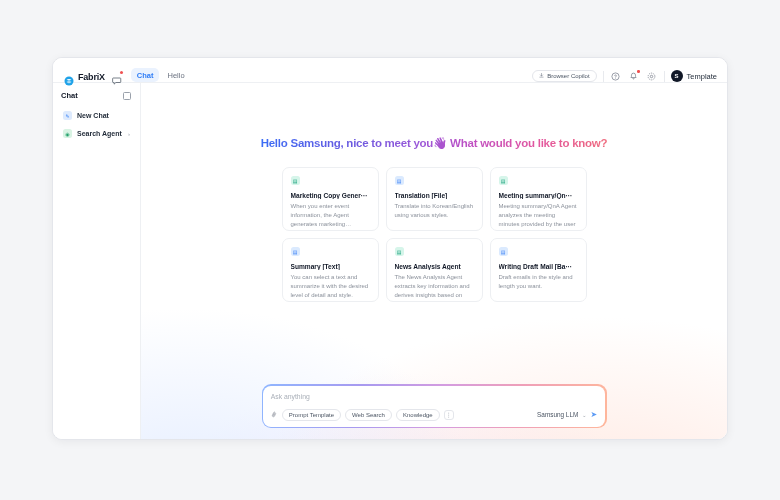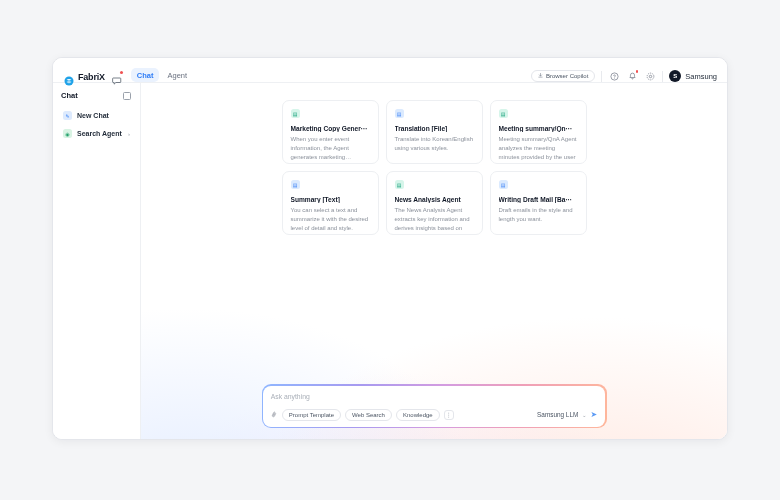--- a/index.html
+++ b/index.html
@@ -213,21 +213,21 @@
       <span class="brand-chat-icon">
         <svg width="10" height="10" viewBox="0 0 16 16">
           <path d="M2 3.2h11a1 1 0 0 1 1 1v5.2a1 1 0 0 1-1 1H6.2L3.4 13V10.4H2a1 1 0 0 1-1-1V4.2a1 1 0 0 1 1-1z" fill="none" stroke="#4b5563" stroke-width="1.2"></path>
         </svg>
         <span class="dot"></span>
       </span>
     </div>
 
     <div class="topnav">
       <div class="topnav-item active">Chat</div>
-      <div class="topnav-item">Agent</div>
+      <div class="topnav-item">Hello</div>
     </div>
 
     <div class="topbar-right">
       <div class="copilot-btn">
         <span>
           <svg width="5" height="5" viewBox="0 0 12 12">
             <path d="M6 1v6M3.2 4.6 6 7.4l2.8-2.8M2 10h8" fill="none" stroke="#6b7280" stroke-width="1.2" stroke-linecap="round" stroke-linejoin="round"></path>
           </svg>
         </span>
         <span>Browser Copilot</span>
@@ -255,21 +255,21 @@
         <svg width="9" height="9" viewBox="0 0 16 16">
           <circle cx="8" cy="8" r="2.2" fill="none" stroke="#6b7280" stroke-width="1.2"></circle>
           <circle cx="8" cy="8" r="6" fill="none" stroke="#6b7280" stroke-width="1.2" stroke-dasharray="2.2 1.6"></circle>
         </svg>
       </div>
 
       <div class="vsep"></div>
 
       <div class="user-chip">
         <span class="avatar">S</span>
-        <span class="user-name">Samsung</span>
+        <span class="user-name">Template</span>
       </div>
     </div>
   </div>
 
   <div class="body-row">
 
     <div class="sidebar">
       <div class="sidebar-head">
         <span class="sidebar-title">Chat</span>
         <span class="panel-icon"></span>
@@ -282,20 +282,21 @@
 
       <div class="side-item">
         <span class="side-ico green">◉</span>
         <span class="side-label">Search Agent</span>
         <span class="side-chev">›</span>
       </div>
     </div>
 
     <div class="main">
 
+      <div class="greeting">Hello Samsung, nice to meet you👋 What would you like to know?</div>
 
       <div class="cards">
 
         <div class="card">
           <div class="card-ico teal">▤</div>
           <div class="card-title">Marketing Copy Gener···</div>
           <div class="card-desc">When you enter event information, the Agent generates marketing…</div>
         </div>
 
         <div class="card">

